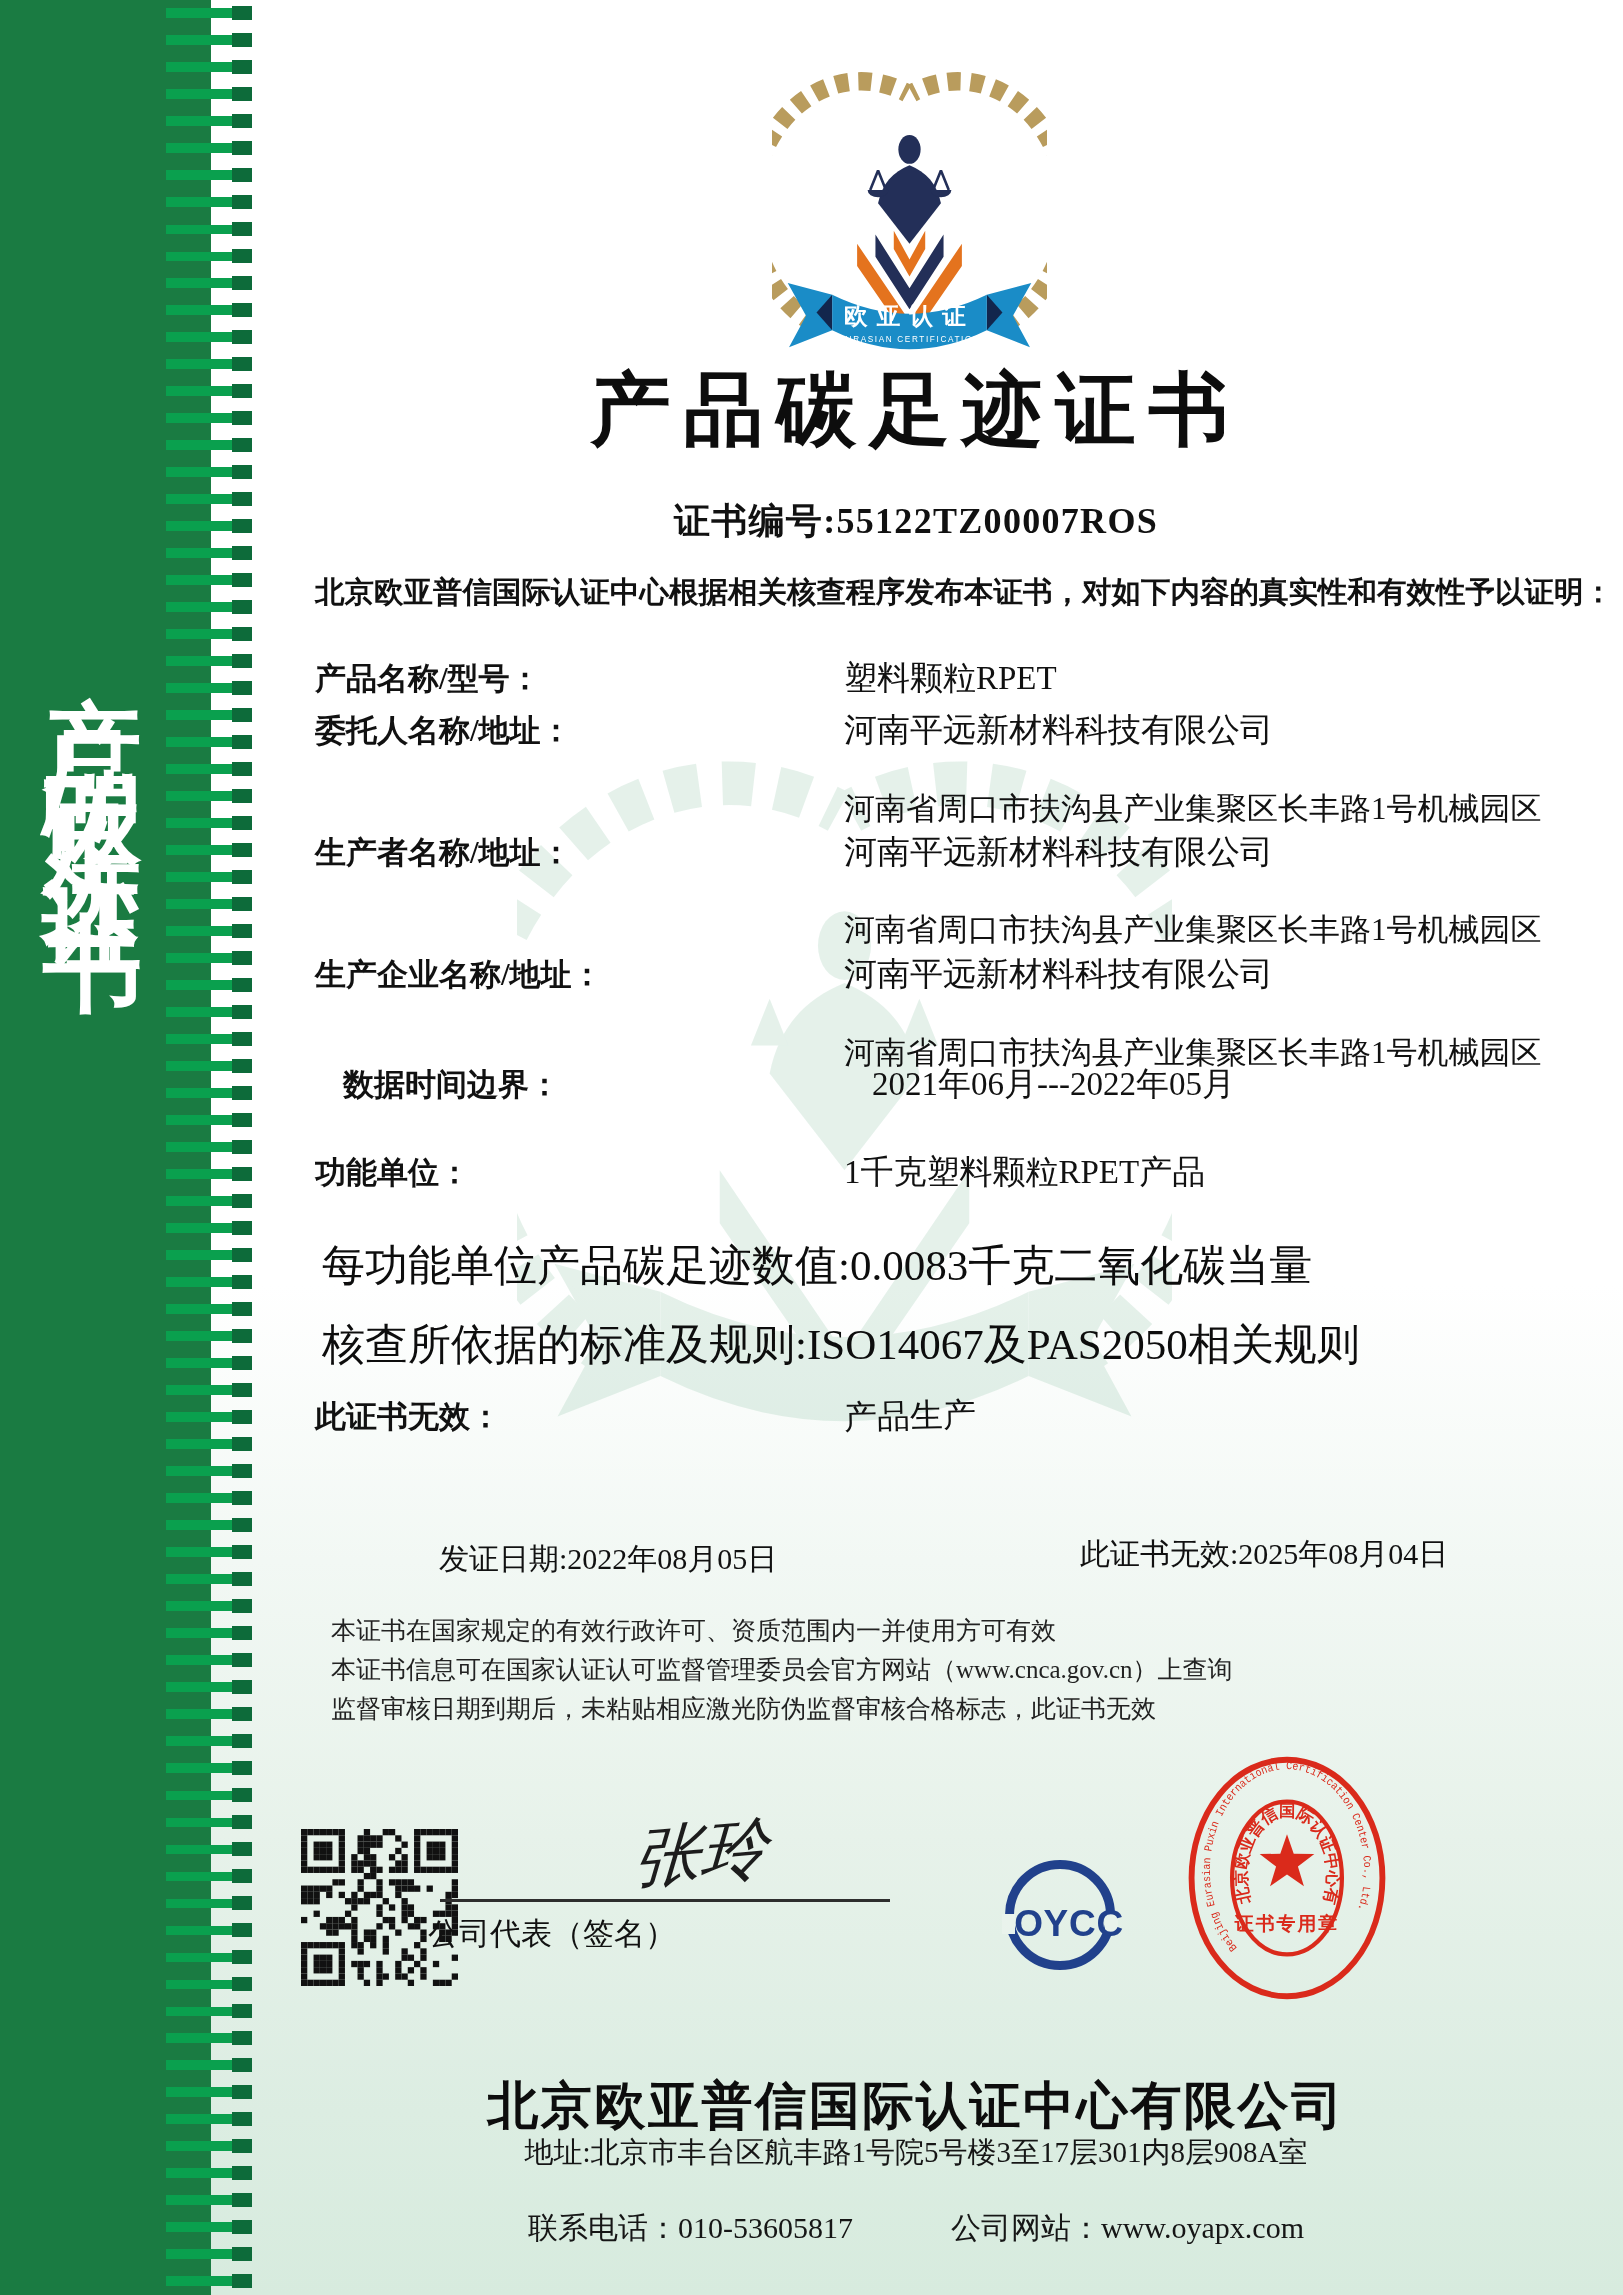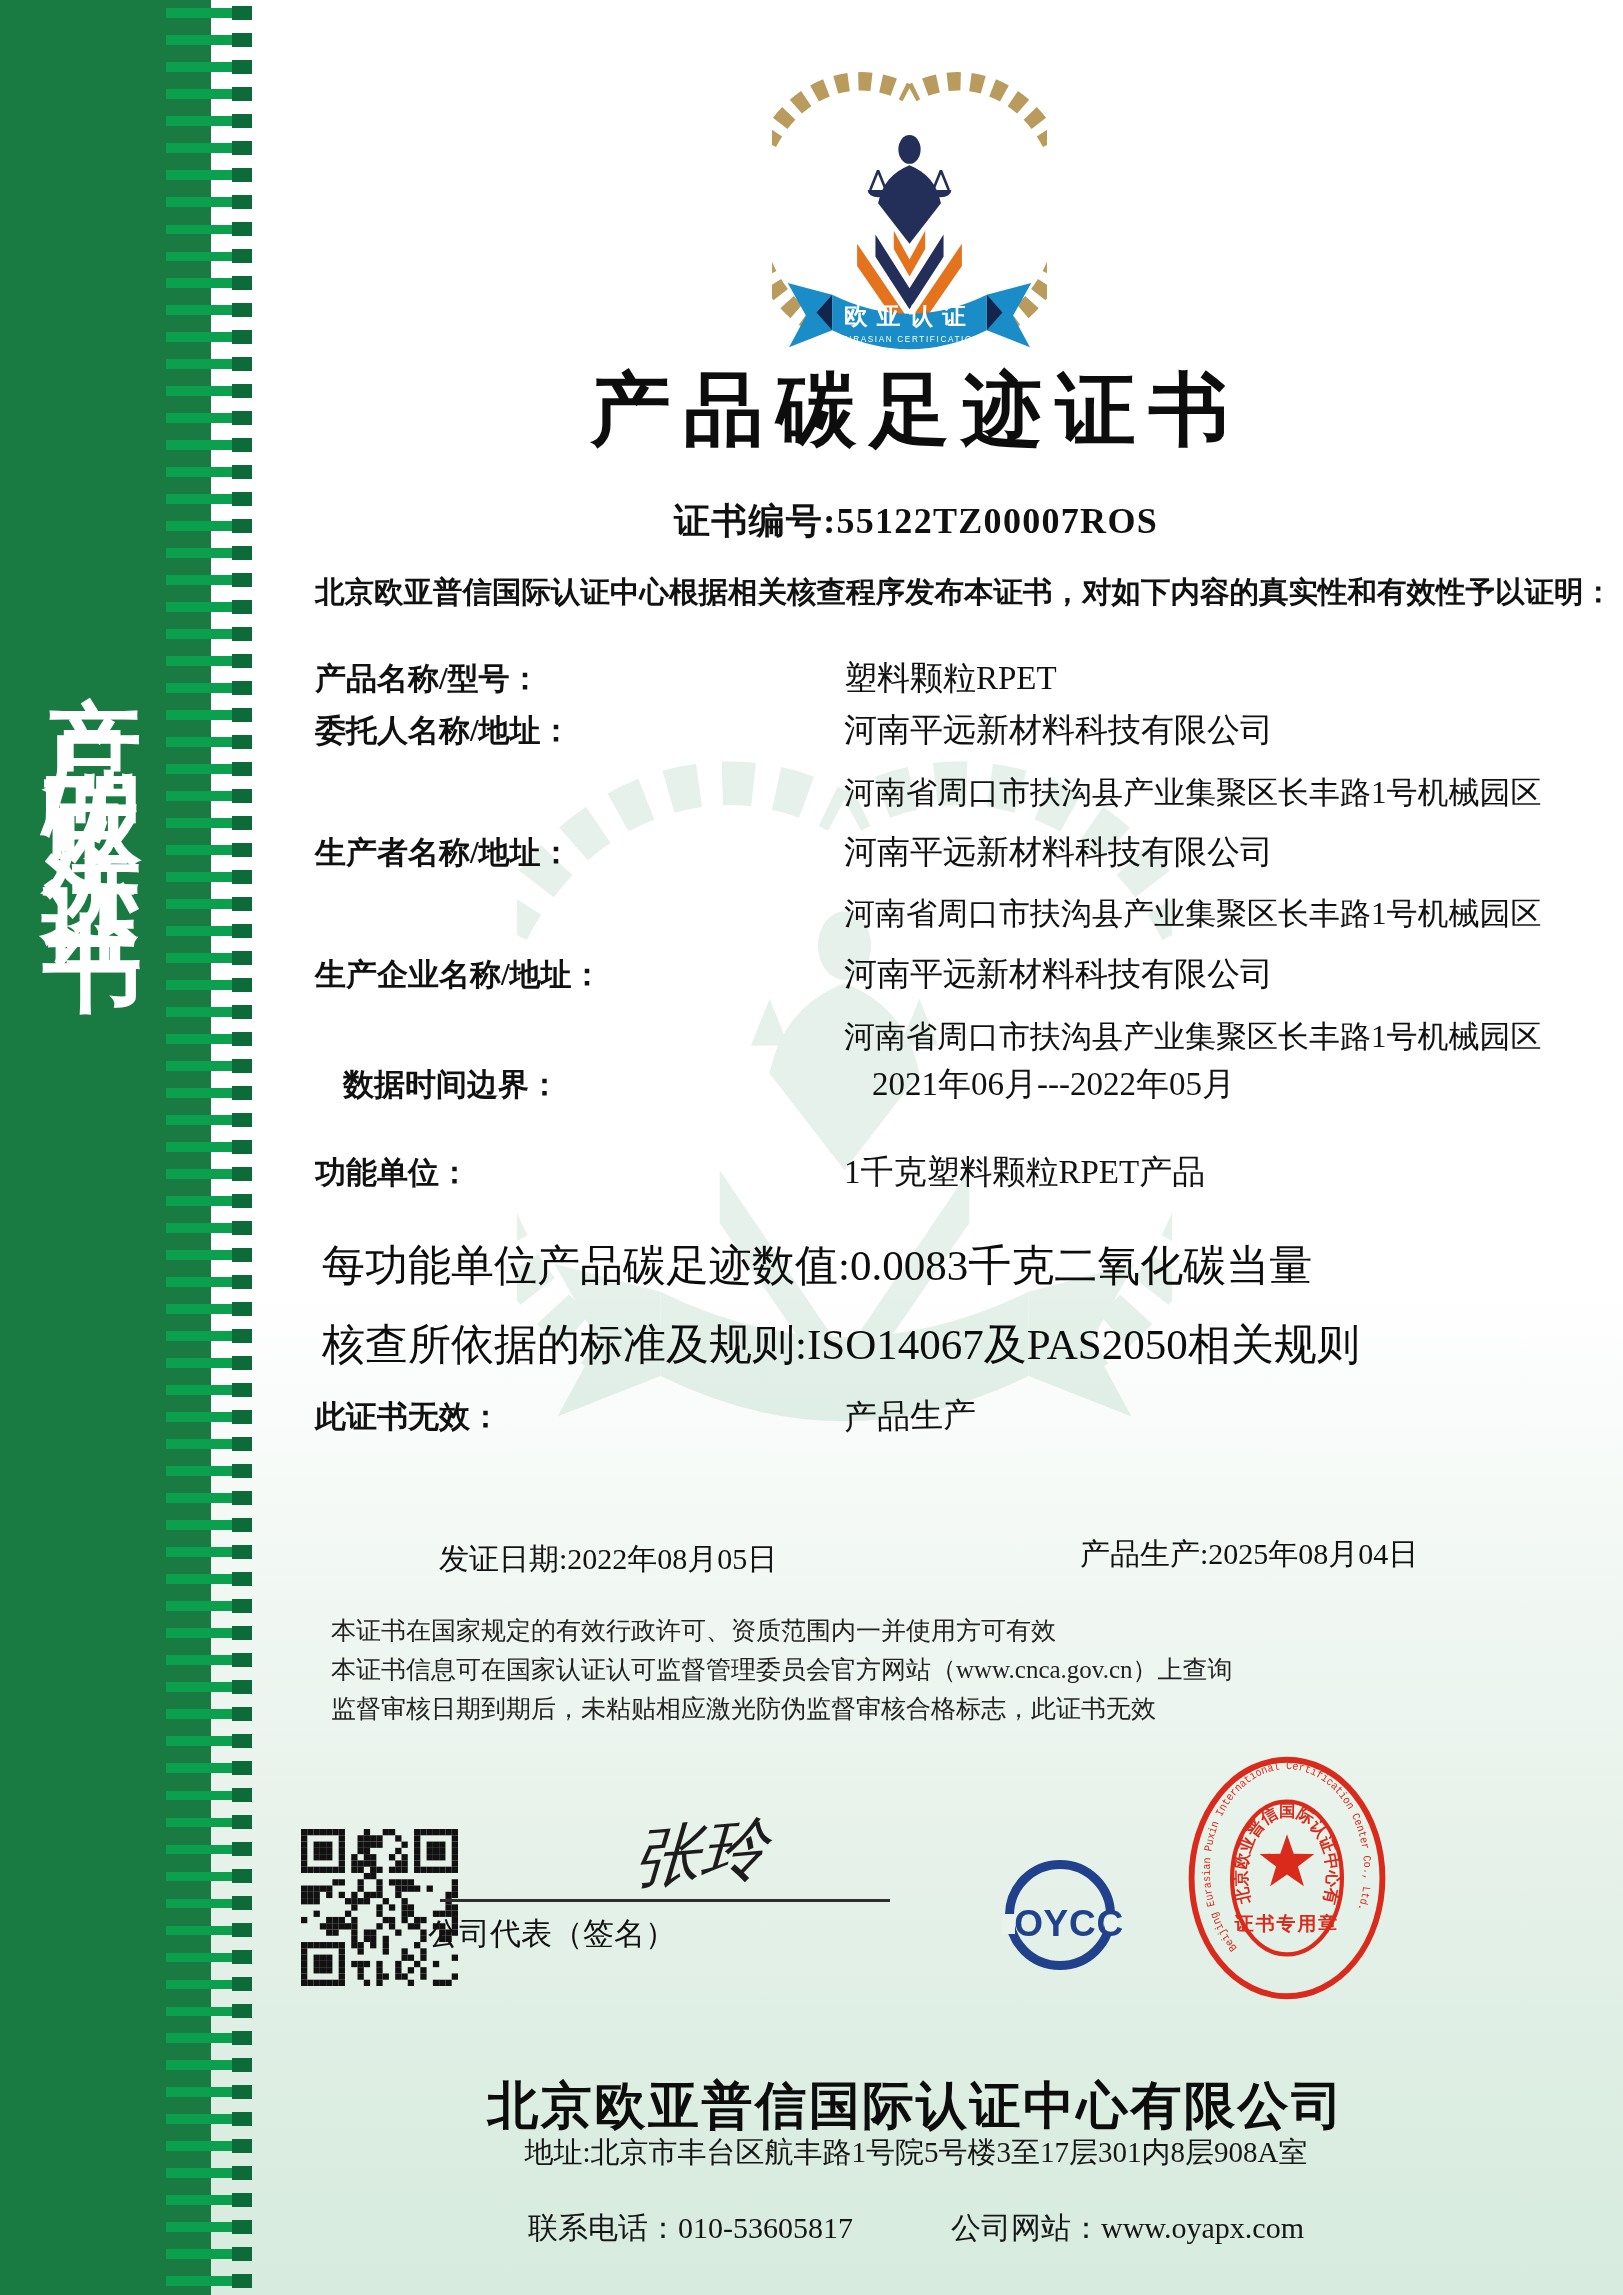--- a/index.html
+++ b/index.html
@@ -22,21 +22,21 @@
   
   .logo{position:absolute;left:772px;top:72px;width:275px;height:295px;}
   .centercol{position:absolute;left:209px;width:1414px;text-align:center;white-space:nowrap;}
   .doc-title{top:357px;font-size:80px;font-weight:bold;letter-spacing:13px;color:#0d0d0d;}
   .cert-no{top:497px;font-size:36px;font-weight:bold;letter-spacing:1.3px;color:#111;}
   .intro{position:absolute;left:315px;top:573px;font-size:29.5px;font-weight:bold;color:#111;white-space:nowrap;}
   
   .row{position:absolute;left:315px;white-space:nowrap;color:#111;}
   .row .lbl{display:inline-block;width:529px;font-size:31px;font-weight:bold;}
   .row .val{display:inline-block;font-size:33px;}
-  .addr{position:absolute;left:844px;font-size:31px;color:#111;white-space:nowrap;}
+  .addr{position:absolute;left:844px;font-size:31px;color:#111;white-space:nowrap;margin-top:16px;}
   .r1{top:638px;margin-top:18px;} .r2{top:708px;} .a2{top:772px;}
   .r3{top:830px;} .a3{top:893px;} .r4{top:952px;} .a4{top:1016px;}
   .r5{top:1062px;margin-left:28px;} .r6{top:1150px;}
   .metric{position:absolute;left:322px;font-size:43px;font-weight:normal;color:#0d0d0d;white-space:nowrap;}
   .m1{top:1237px;} .m2{top:1316px;}
   .r7{top:1394px;}
   .r7 .val{transform:rotate(-1.3deg);}
   .date{position:absolute;font-size:30px;color:#111;white-space:nowrap;}
   .d1{left:406px;top:1539px;margin-left:33px;} .d2{left:1080px;top:1534px;}
   .fineprint{position:absolute;left:331px;top:1611px;font-size:25px;line-height:39px;color:#222;}
@@ -153,21 +153,21 @@
   </div>
 
   <div class="metric m1">每功能单位产品碳足迹数值:0.0083千克二氧化碳当量</div>
   <div class="metric m2">核查所依据的标准及规则:ISO14067及PAS2050相关规则</div>
 
   <div class="row r7">
     <span class="lbl">此证书无效：</span><span class="val">产品生产</span>
   </div>
 
   <div class="date d1">发证日期:2022年08月05日</div>
-  <div class="date d2">产品生产:2025年08月04日</div>
+  <div class="date d2">此证书无效:2025年08月04日</div>
 
   <div class="fineprint">
     <div>本证书在国家规定的有效行政许可、资质范围内一并使用方可有效</div>
     <div>本证书信息可在国家认证认可监督管理委员会官方网站（www.cnca.gov.cn）上查询</div>
     <div>监督审核日期到期后，未粘贴相应激光防伪监督审核合格标志，此证书无效</div>
   </div>
 
   <svg id="qr" class="qr" viewBox="0 0 240 240">
       <rect x="0" y="0" width="9.6" height="9.6"></rect>
       <rect x="9.6" y="0" width="9.6" height="9.6"></rect>

